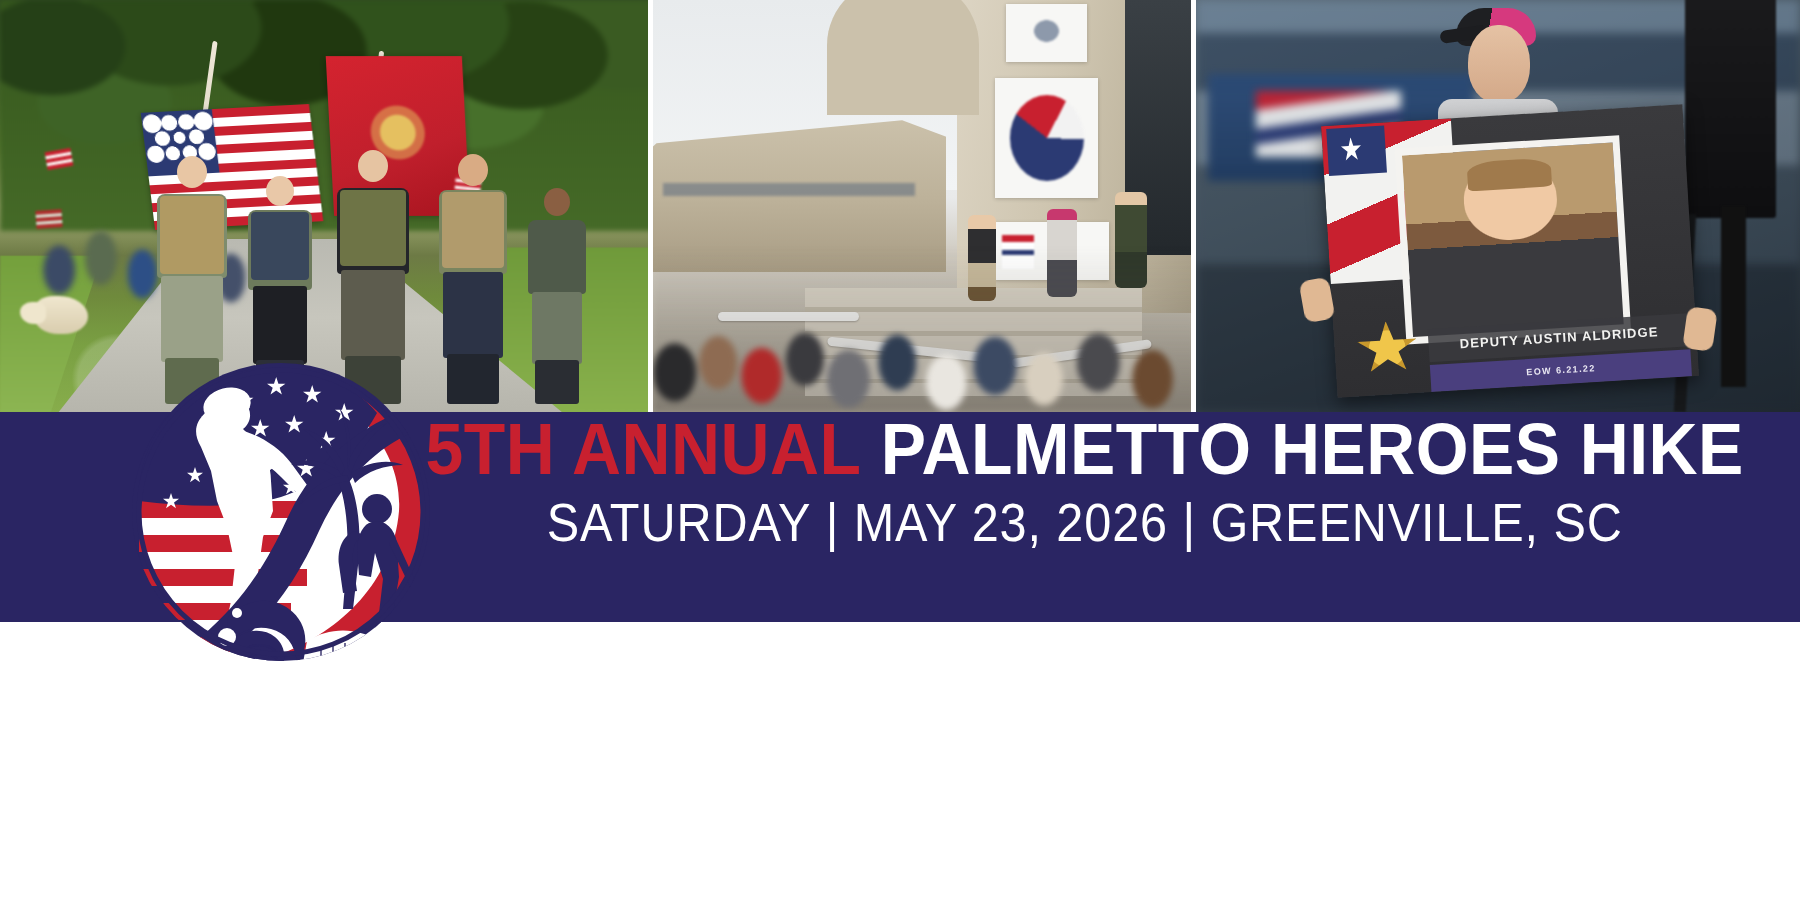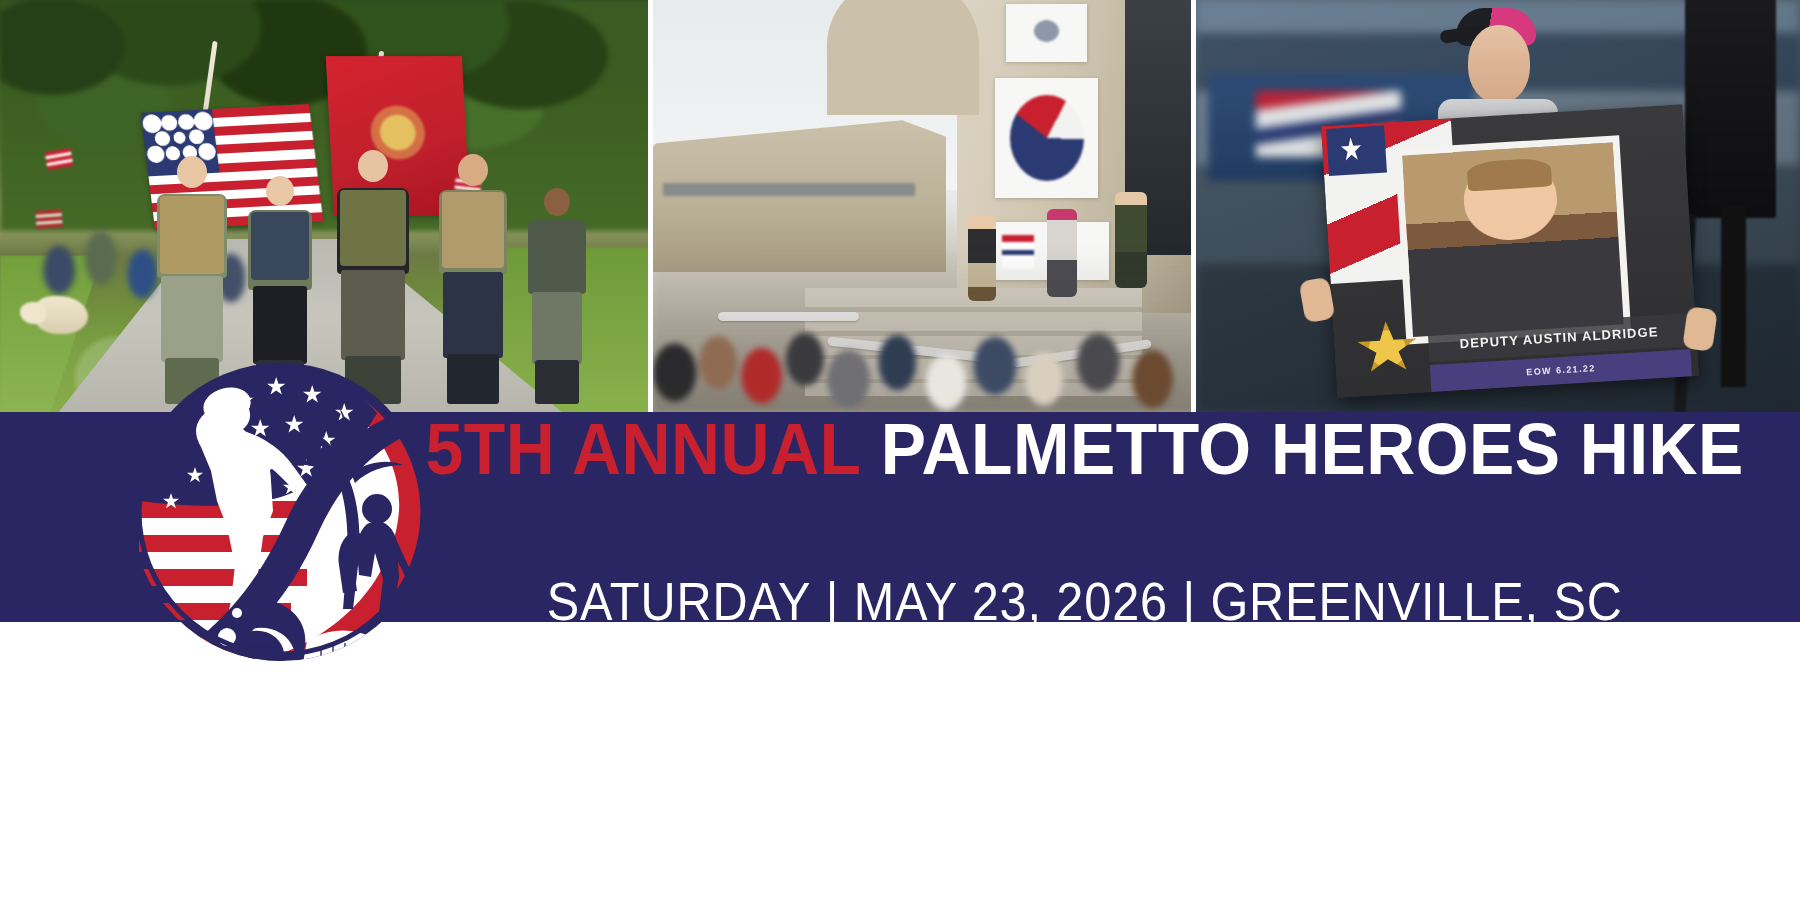--- a/index.html
+++ b/index.html
@@ -308,21 +308,21 @@
   
   .seam{ position:absolute; top:0; width:5px; height:412px; background:#ffffff; }
 
   
   .banner{
     position:absolute; left:0; top:412px; width:1800px; height:210px;
     background:#2a2563;
   }
   .banner-text{
     position:absolute; left:430px; right:60px; top:0; height:216px;
-    display:flex; flex-direction:column; align-items:center; justify-content:space-between;
+    display:flex; flex-direction:column; align-items:center; justify-content:flex-start;
   }
   .headline{
     white-space:nowrap; line-height:1;
     font-family:"Liberation Sans Narrow","Liberation Sans", sans-serif;
     font-weight:bold; font-size:73px; letter-spacing:.5px;
     transform:scaleX(.93); transform-origin:center;
     margin-bottom:10px;
   }
   .headline .red{ color:#c8202f; }
   .headline .white{ color:#ffffff; }

